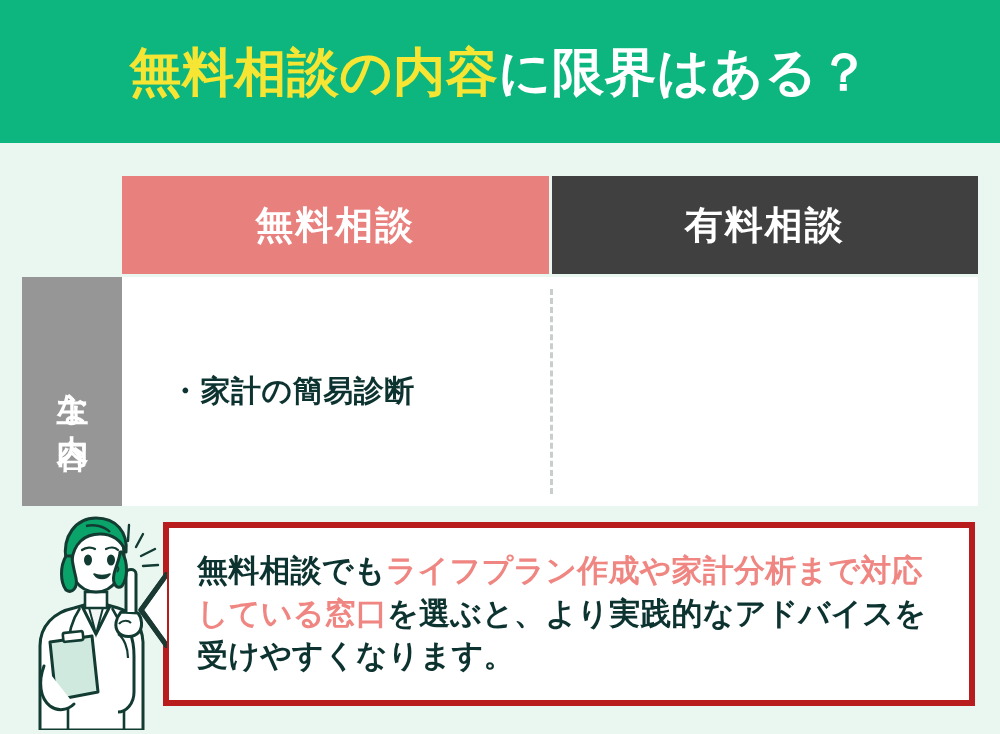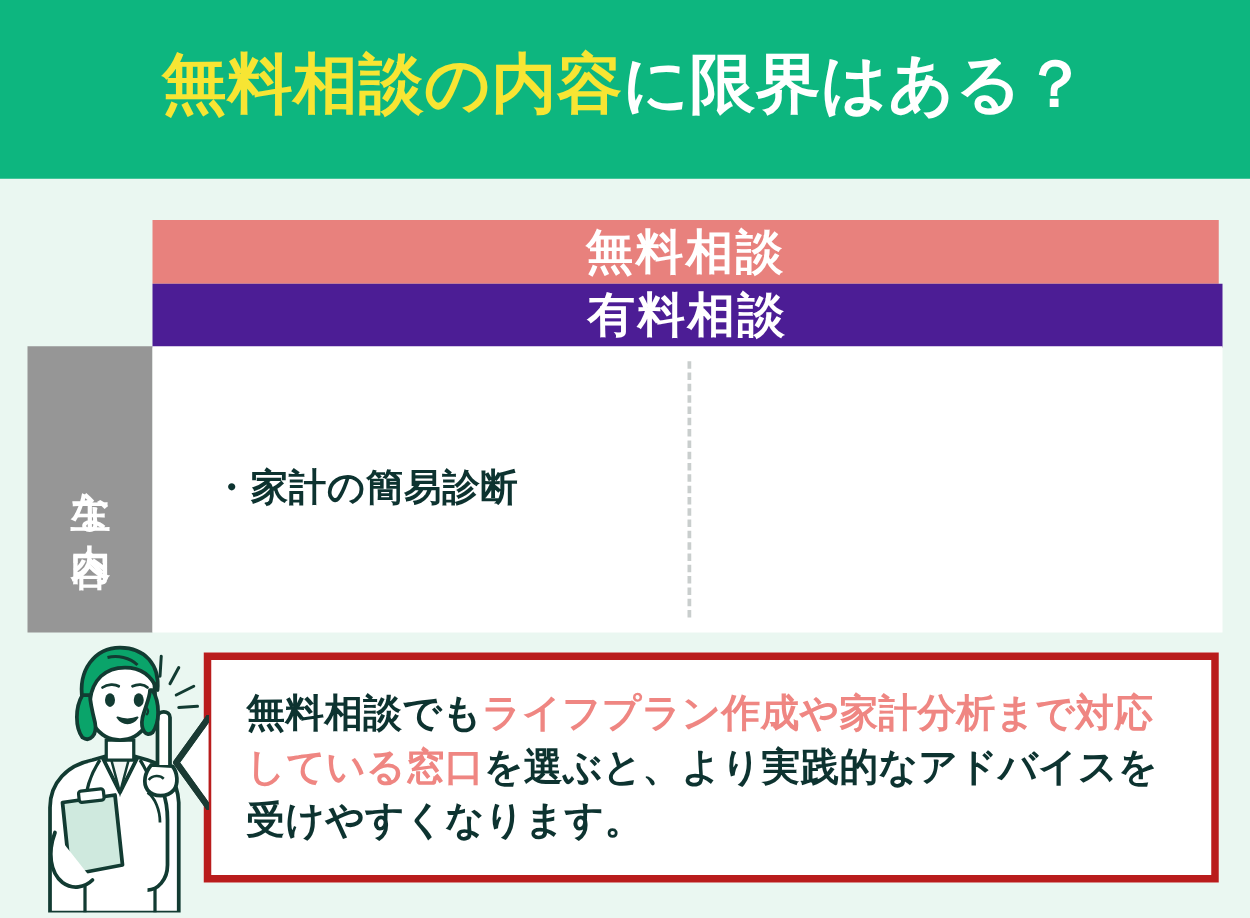--- a/index.html
+++ b/index.html
@@ -19,21 +19,20 @@
   .header-banner {
     position: absolute;
     left: 0;
     top: 0;
     width: 1000px;
     height: 143px;
     background: #0db67f;
     display: flex;
     align-items: center;
     justify-content: center;
-    font-family: Liberation Mono, monospace;
   }
   .header-title {
     font-size: 52px;
     font-weight: 700;
     letter-spacing: 0.5px;
     line-height: 1;
     white-space: nowrap;
   }
   .title-part-hl { color: #f7e533; }
   .title-part-plain { color: #ffffff; }
@@ -47,34 +46,33 @@
     height: 330px;
   }
 
   .col-headers {
     position: absolute;
     left: 100px;
     top: 0;
     width: 856px;
     height: 98px;
     display: flex;
-    flex-direction: column;
   }
   .col-header {
     flex: 1 1 0;
     display: flex;
     align-items: center;
     justify-content: center;
     color: #ffffff;
     font-size: 38px;
     font-weight: 700;
     letter-spacing: 2px;
   }
   .col-header.free { background: #e8817d; margin-right: 3px; }
-  .col-header.paid { background: #4c1d95; }
+  .col-header.paid { background: #404040; }
 
   .body-row {
     position: absolute;
     left: 0;
     top: 101px;
     width: 956px;
     height: 229px;
     display: flex;
   }
   .row-label {

